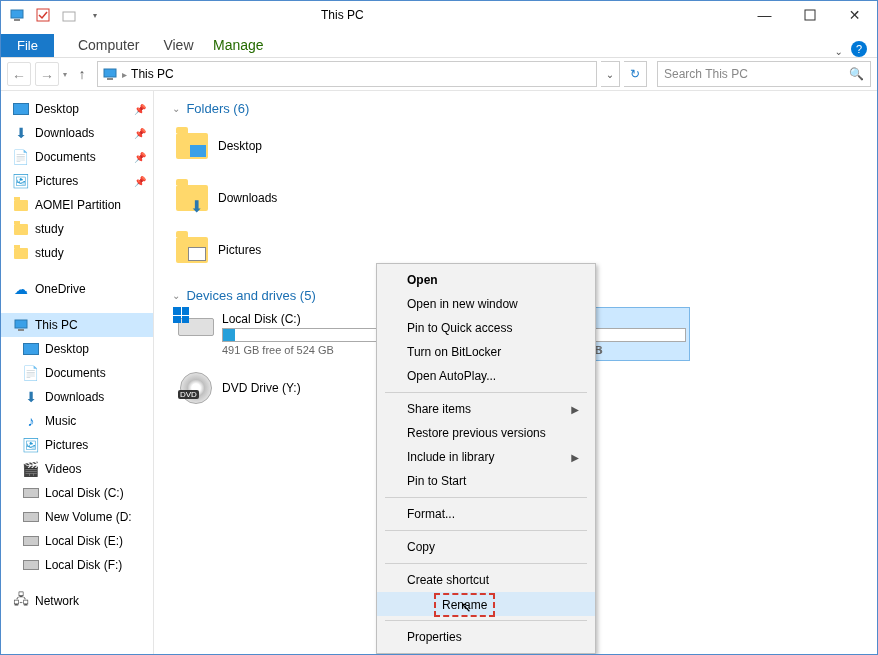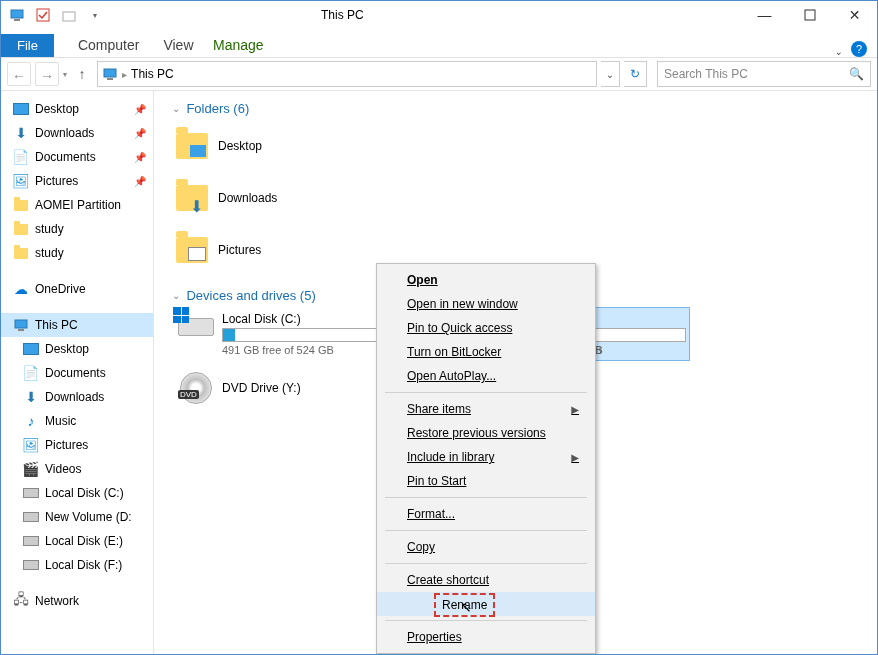--- a/index.html
+++ b/index.html
@@ -49,21 +49,21 @@
 .hdd{width:34px;height:16px;background:#e0e0e0;border:1px solid #aaa;border-radius:2px;position:relative;}
 .hdd .win{position:absolute;left:-6px;top:-12px;width:16px;height:16px;display:grid;grid-template-columns:1fr 1fr;grid-template-rows:1fr 1fr;gap:1px;}
 .hdd .win div{background:#0078d7;}
 .dvd{width:30px;height:30px;border-radius:50%;background:radial-gradient(circle,#fff 20%,#c0c0c0 40%,#e0e0e0 70%);border:1px solid #aaa;}
 .dvdlbl{position:absolute;background:#333;color:#fff;font-size:8px;padding:0 2px;border-radius:2px;}
 .drive-info{flex:1;margin-left:6px;}
 .drive-name{font-size:12px;}
 .drive-bar{height:12px;border:1px solid #aaa;margin:2px 0;background:#fff;}
 .drive-bar .fill{height:100%;background:#26a0da;}
 .drive-free{font-size:11px;color:#666;}
-.ctx-menu{position:absolute;left:222px;top:-44px;width:218px;background:#f2f2f2;border:1px solid #bfbfbf;box-shadow:2px 2px 4px rgba(0,0,0,0.25);padding:4px 0;font-size:12px;z-index:10;text-decoration:underline;}
+.ctx-menu{position:absolute;left:222px;top:-44px;width:218px;background:#f2f2f2;border:1px solid #bfbfbf;box-shadow:2px 2px 4px rgba(0,0,0,0.25);padding:4px 0;font-size:12px;z-index:10;}
 .ctx-item{height:24px;display:flex;align-items:center;padding:0 16px 0 30px;position:relative;}
 .ctx-item.highlight{background:#d8eaf9;}
 .ctx-item .arr{margin-left:auto;font-size:10px;color:#555;}
 .ctx-sep{height:1px;background:#d0d0d0;margin:4px 8px;}
 .rename-box{position:absolute;left:25px;top:1px;border:2px dashed #d43a2f;padding:0 6px;height:20px;display:flex;align-items:center;margin-left:32px;}
 .cursor{position:absolute;left:83px;top:7px;font-size:14px;}
 .status{height:24px;border-top:1px solid #e5e5e5;display:flex;align-items:center;padding:0 10px;gap:20px;font-size:12px;color:#333;}
 .view-btns{margin-left:auto;display:flex;gap:6px;color:#888;font-size:14px;}
 .ic-desktop{background:#3aa0e8;width:14px;height:10px;border:1px solid #2a78b0;}
 .ic-dl{color:#2a78b0;}

